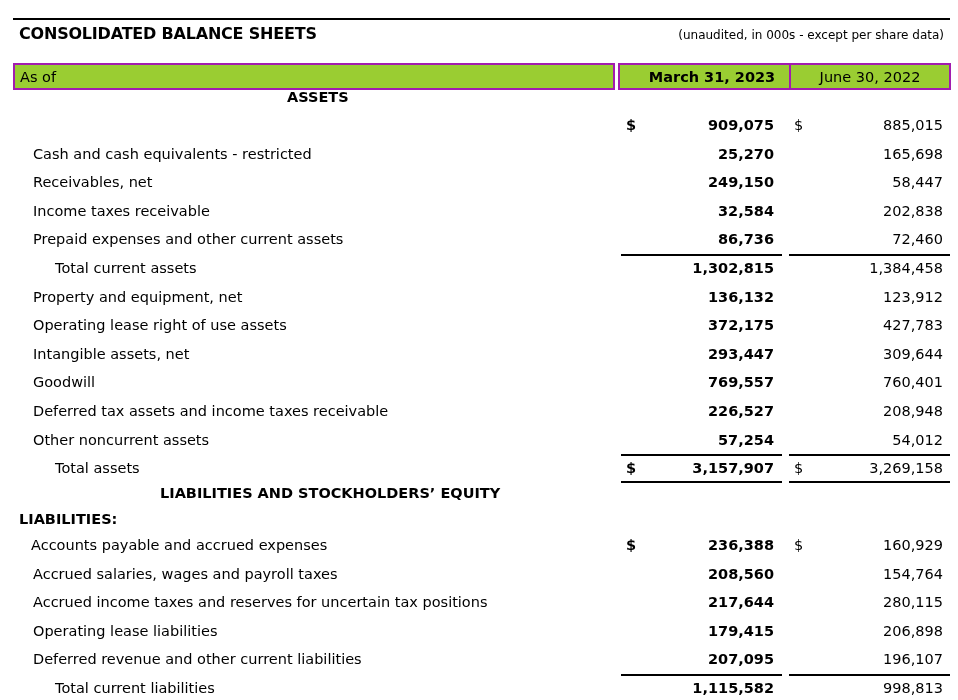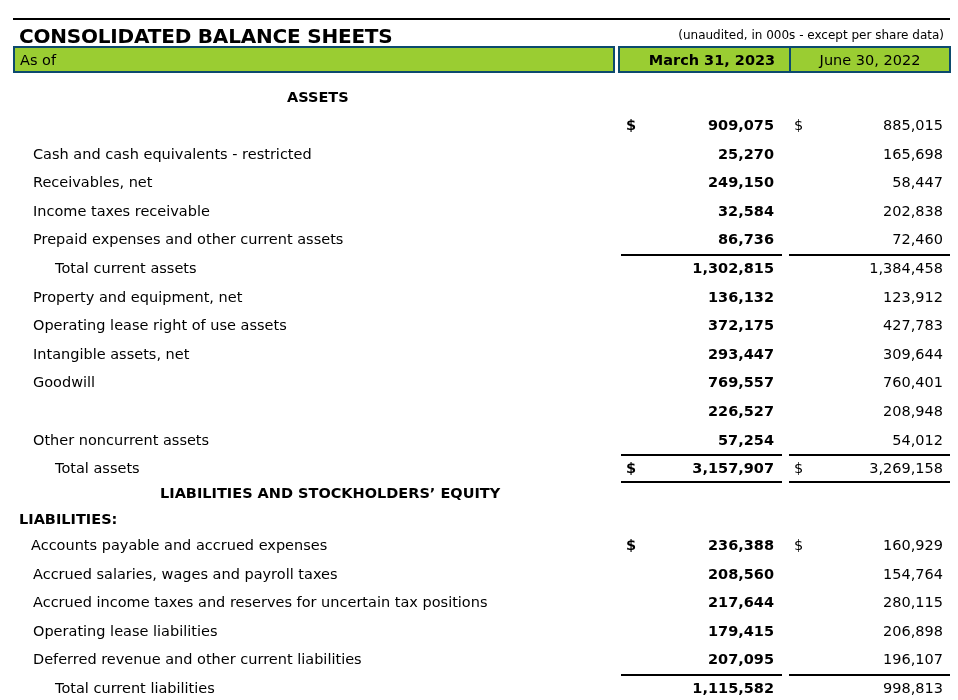--- a/index.html
+++ b/index.html
@@ -2,23 +2,23 @@
 <html><head>
 <meta charset="utf-8">
 <style>
   html, body { margin: 0; padding: 0; background: #ffffff; }
   body {
     width: 958px; height: 700px; overflow: hidden; position: relative;
     font-family: "DejaVu Sans", sans-serif; color: #000;
     font-size: 14.5px;
   }
   .topline { position: absolute; left: 13px; top: 18px; width: 937px; height: 2px; background: #000; }
-  .title { position: absolute; left: 19px; top: 24px; font-weight: bold; font-size: 20px; letter-spacing: -0.2px; }
+  .title { position: absolute; left: 19px; top: 24px; font-weight: bold; font-size: 16px; letter-spacing: -0.2px; }
   .subtitle { position: absolute; right: 14px; top: 28px; font-size: 12px; }
-  .hdr { position: absolute; top: 46px; height: 27px; background: #9acd32; border: 2px solid #0c4a6e; box-sizing: border-box; display: flex; align-items: center; font-size: 14.5px; }
+  .hdr { position: absolute; top: 63px; height: 27px; background: #9acd32; border: 2px solid #a21caf; box-sizing: border-box; display: flex; align-items: center; font-size: 14.5px; }
   .hdr-asof { left: 13px; width: 602px; padding-left: 5px; }
   .hdr-mar { left: 618px; width: 188px; justify-content: center; font-weight: bold; }
   .hdr-jun { left: 789px; width: 162px; justify-content: center; }
 
   .section { position: absolute; font-weight: bold; font-size: 14.5px; }
   .row { position: absolute; left: 0; width: 958px; height: 24px; }
   .row .label { position: absolute; left: 33px; top: 0; white-space: nowrap; }
   .row .label.indent { left: 55px; }
   .row .label.acct { left: 31px; }
   .row .dollar1 { position: absolute; left: 626px; top: 0; font-weight: bold; }
@@ -94,20 +94,21 @@
       <span class="label">Intangible assets, net</span>
       <span class="v1">293,447</span>
       <span class="v2">309,644</span>
     </div>
     <div class="row" style="top: 374.4px;">
       <span class="label">Goodwill</span>
       <span class="v1">769,557</span>
       <span class="v2">760,401</span>
     </div>
     <div class="row" style="top: 403px;">
+      <span class="label">Deferred tax assets and income taxes receivable</span>
       <span class="v1">226,527</span>
       <span class="v2">208,948</span>
     </div>
     <div class="row" style="top: 431.6px;">
       <span class="label">Other noncurrent assets</span>
       <span class="v1">57,254</span>
       <span class="v2">54,012</span>
     </div>
     <div class="row" style="top: 460.2px;">
       <span class="label indent">Total assets</span>

